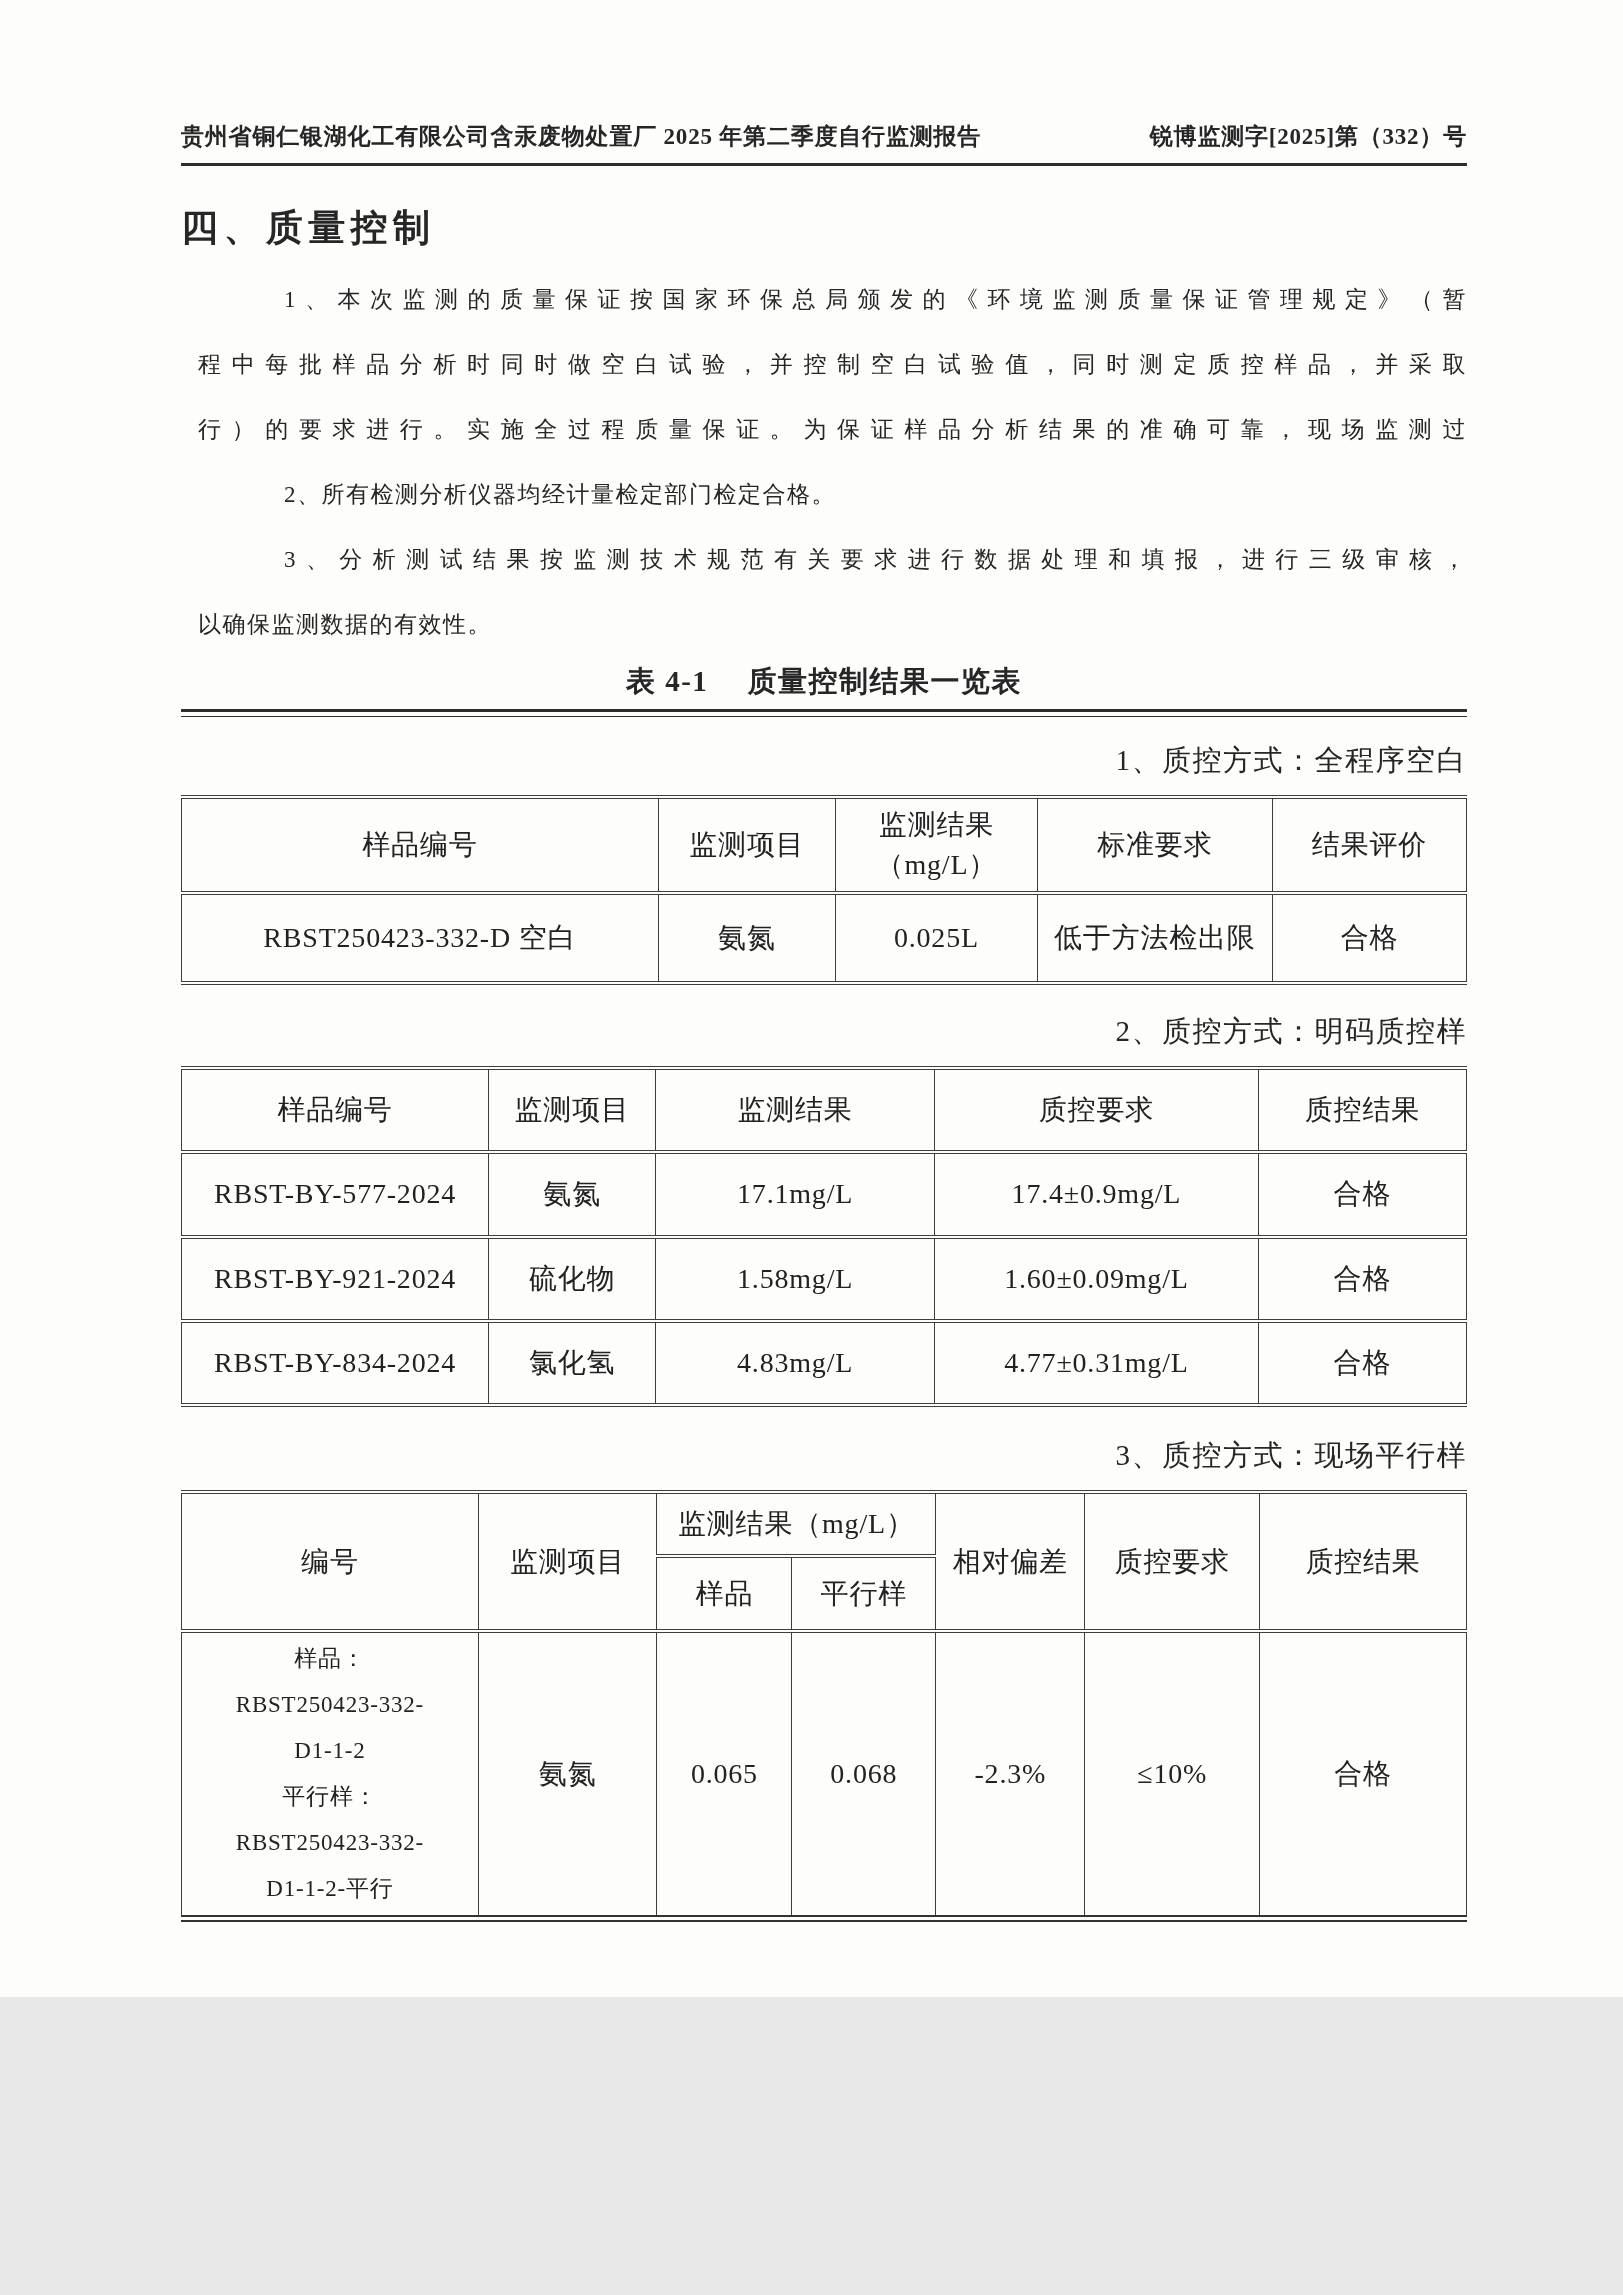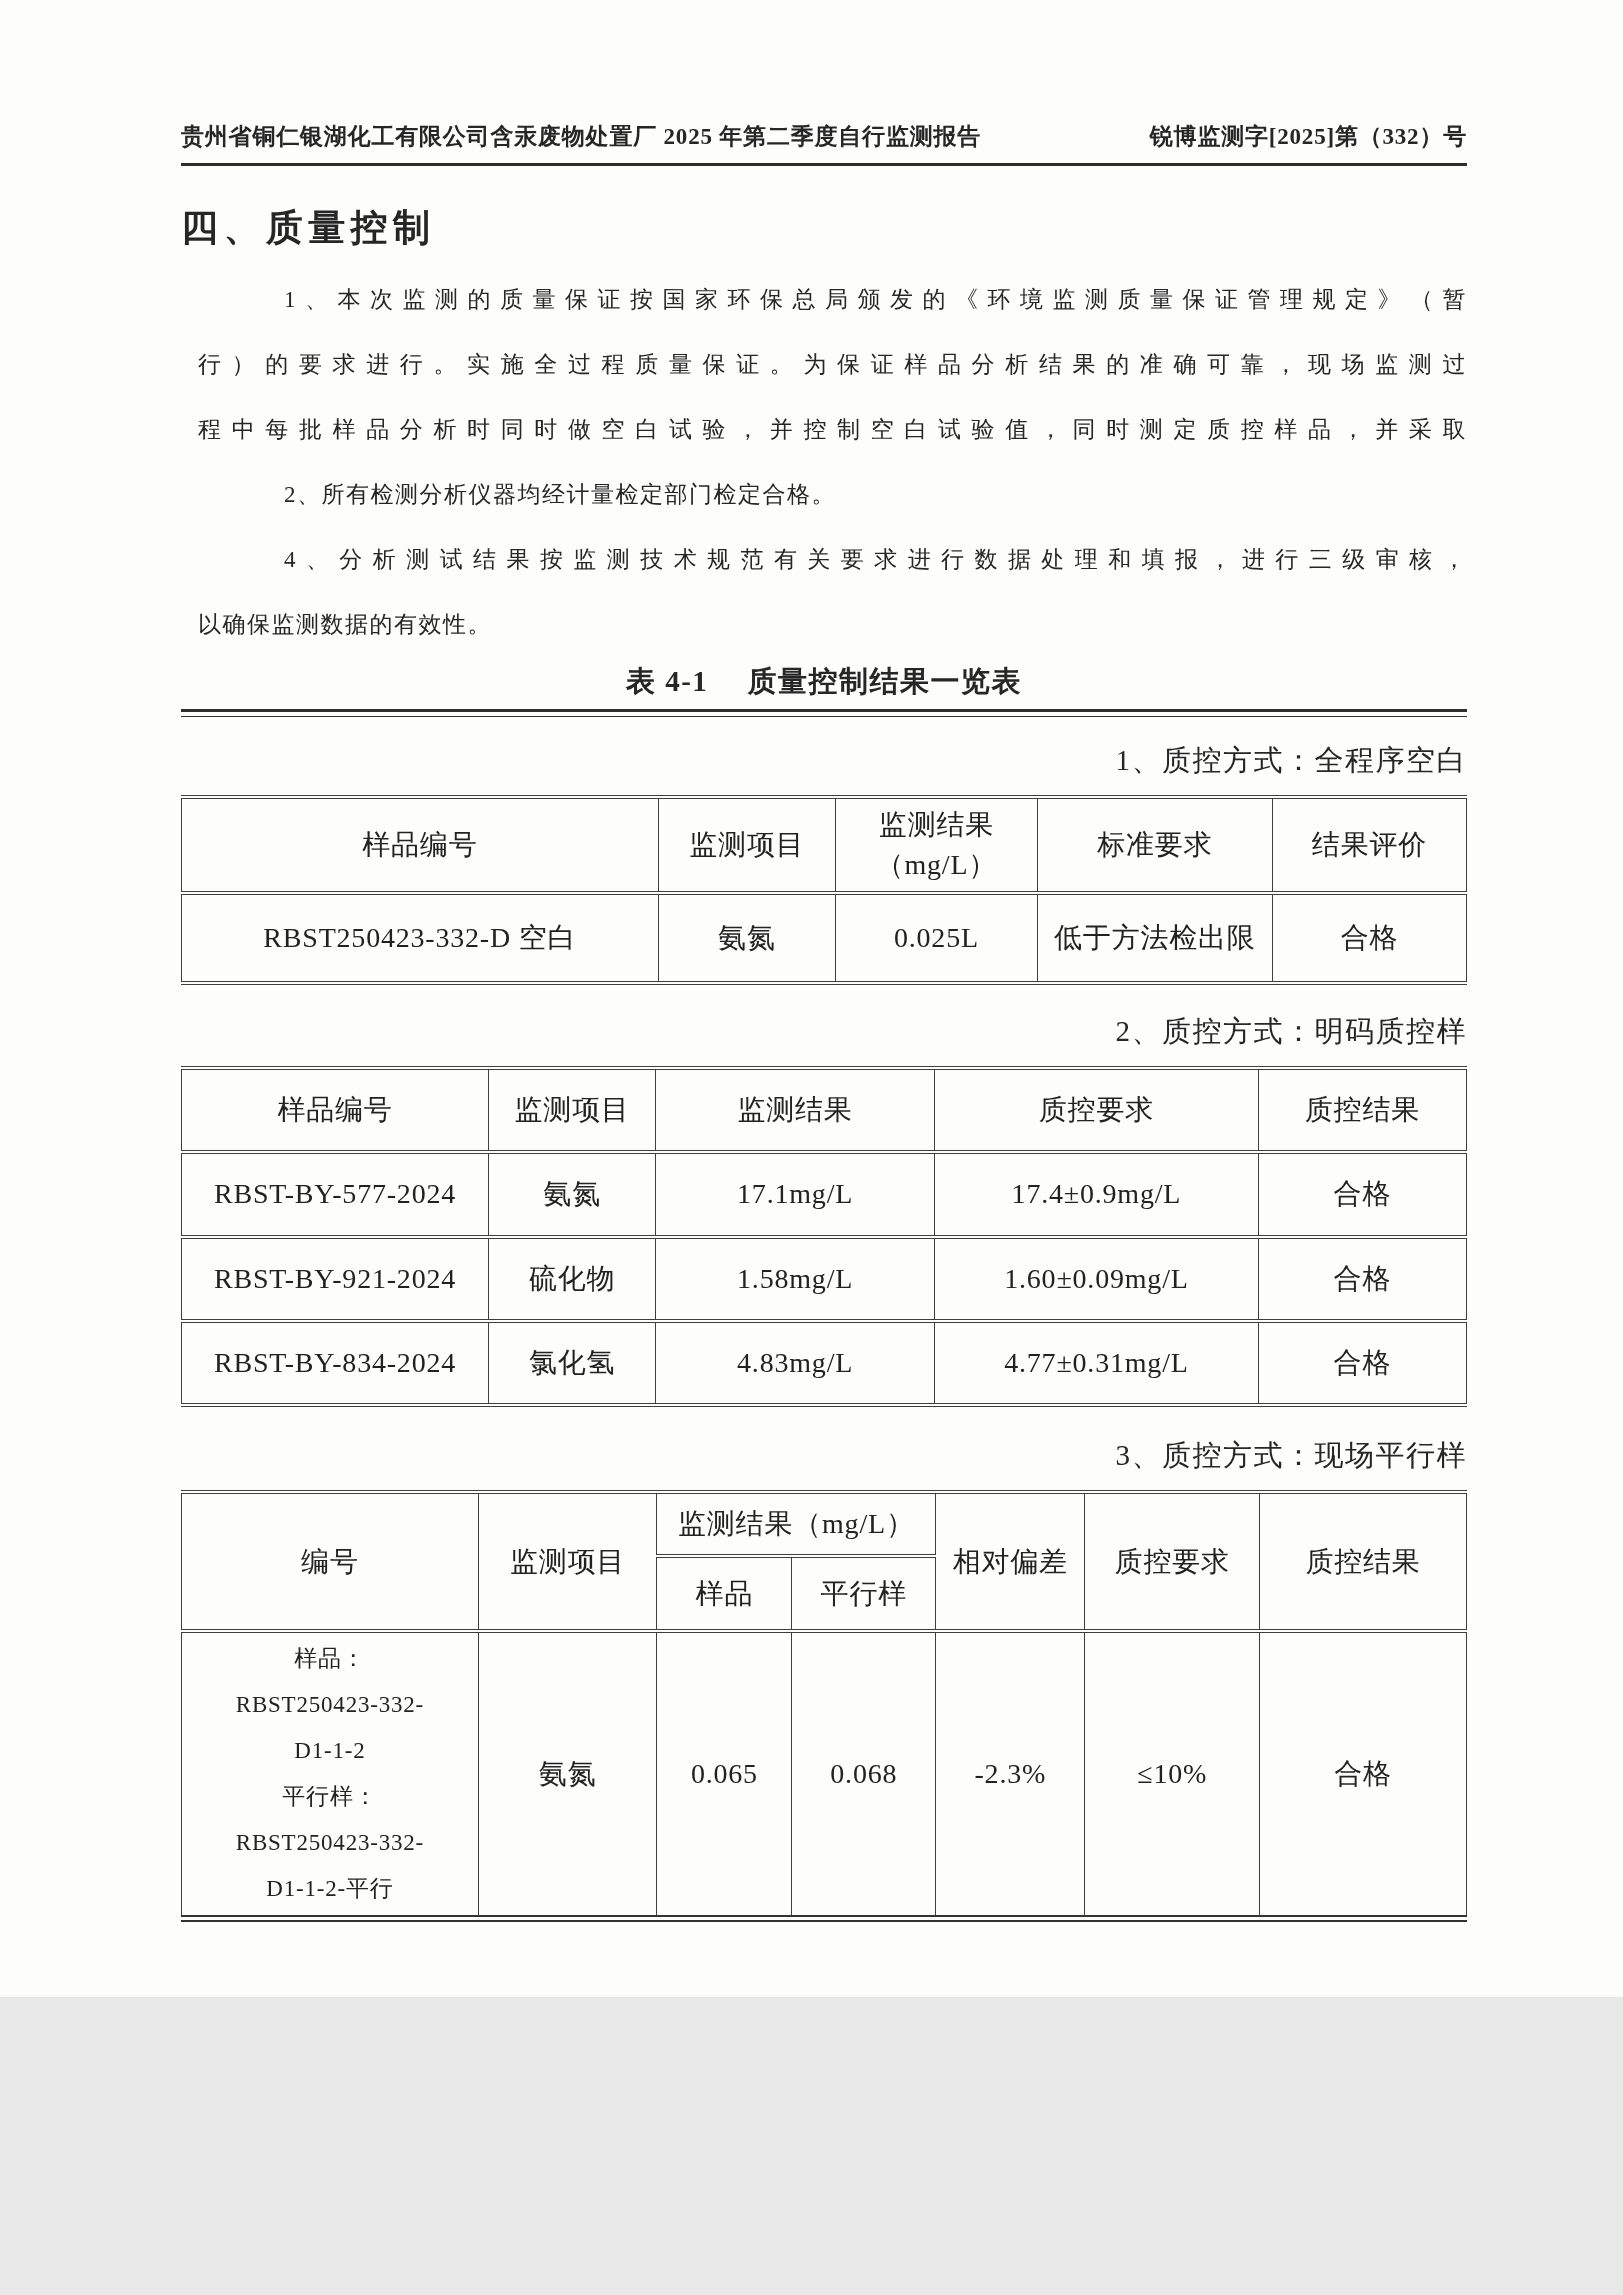--- a/index.html
+++ b/index.html
@@ -117,30 +117,30 @@
 
     <div class="doc-header">
       <span>贵州省铜仁银湖化工有限公司含汞废物处置厂 2025 年第二季度自行监测报告</span>
       <span>锐博监测字[2025]第（332）号</span>
     </div>
 
     <div class="page-title">四、质量控制</div>
 
     <div class="para">
       <div class="para-line jline indent">1、本次监测的质量保证按国家环保总局颁发的《环境监测质量保证管理规定》（暂</div>
+      <div class="para-line jline">程中每批样品分析时同时做空白试验，并控制空白试验值，同时测定质控样品，并采取</div>
       <div class="para-line jline">行）的要求进行。实施全过程质量保证。为保证样品分析结果的准确可靠，现场监测过</div>
-      <div class="para-line jline">程中每批样品分析时同时做空白试验，并控制空白试验值，同时测定质控样品，并采取</div>
     </div>
 
     <div class="para" style="margin-top:0;">
       <div class="para-line indent">2、所有检测分析仪器均经计量检定部门检定合格。</div>
     </div>
 
     <div class="para" style="margin-top:0;">
-      <div class="para-line jline indent">4、分析测试结果按监测技术规范有关要求进行数据处理和填报，进行三级审核，</div>
+      <div class="para-line jline indent">3、分析测试结果按监测技术规范有关要求进行数据处理和填报，进行三级审核，</div>
       <div class="para-line">以确保监测数据的有效性。</div>
     </div>
 
     <div class="table-caption">表 4-1　 质量控制结果一览表</div>
     <div class="sep-rule"></div>
 
     <div class="section-label">1、质控方式：全程序空白</div>
     <table class="qc t1">
       <colgroup>
         <col style="width:37.1%">

